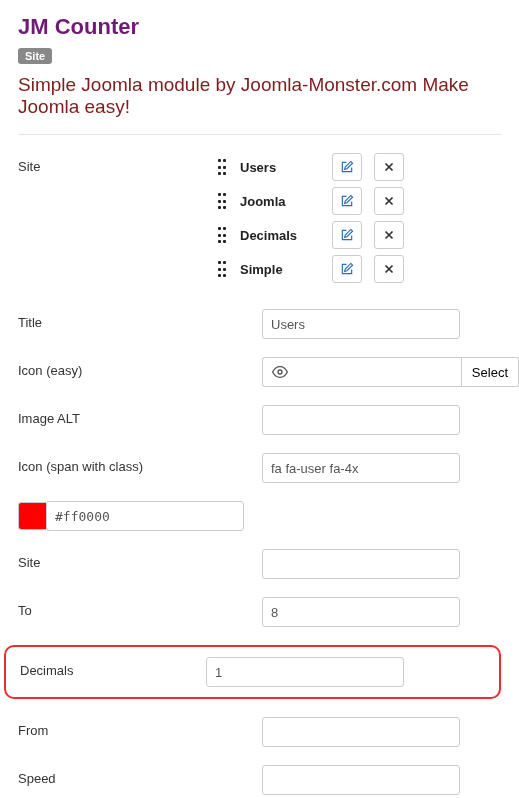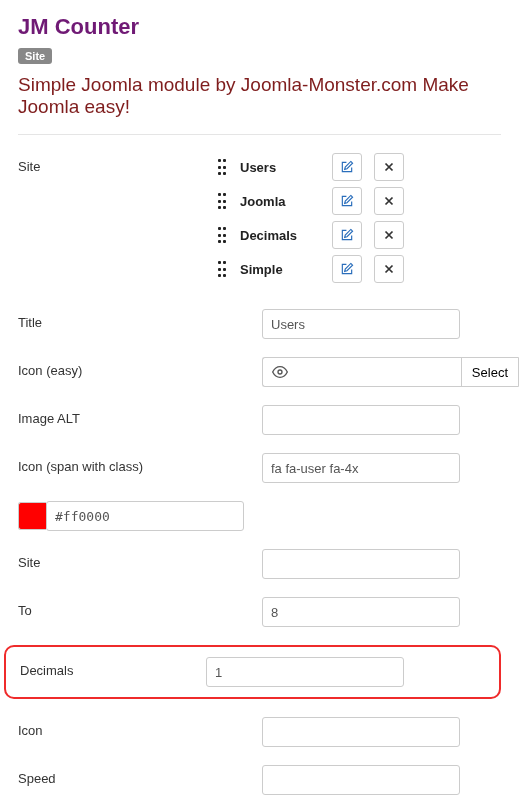--- a/index.html
+++ b/index.html
@@ -311,21 +311,21 @@
 
 <div class="highlight-box">
   <div class="row">
     <div class="lbl">Decimals</div>
     <div class="ctl"><input type="text" value="1" style=""></div>
   </div>
 </div>
 
 
 <div class="row tight">
-  <div class="lbl">Icon</div>
+  <div class="lbl">From</div>
   <div class="ctl"><input type="text" value="" style=""></div>
 </div>
 
 
 <div class="row tight">
   <div class="lbl">Speed</div>
   <div class="ctl"><input type="text" value="" style=""></div>
 </div>
 
 

